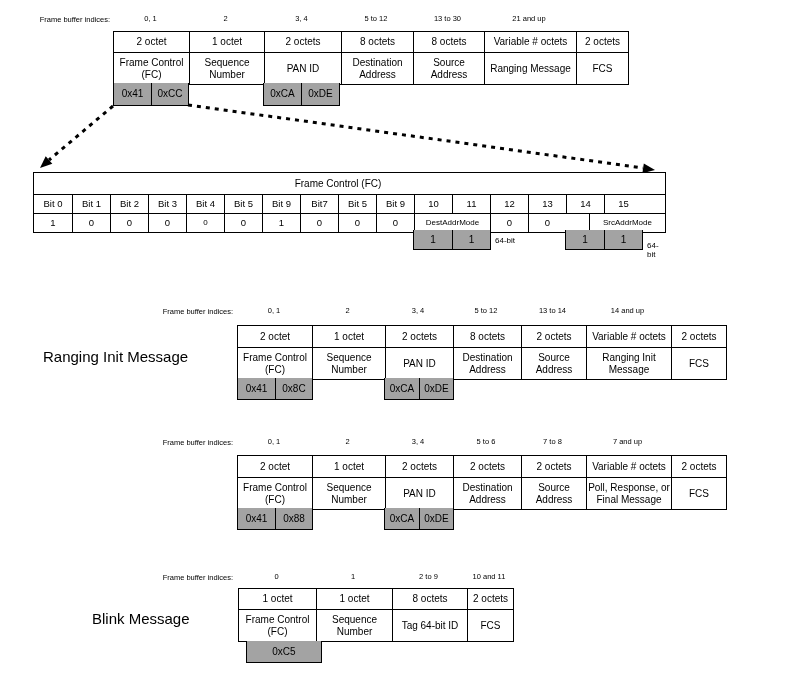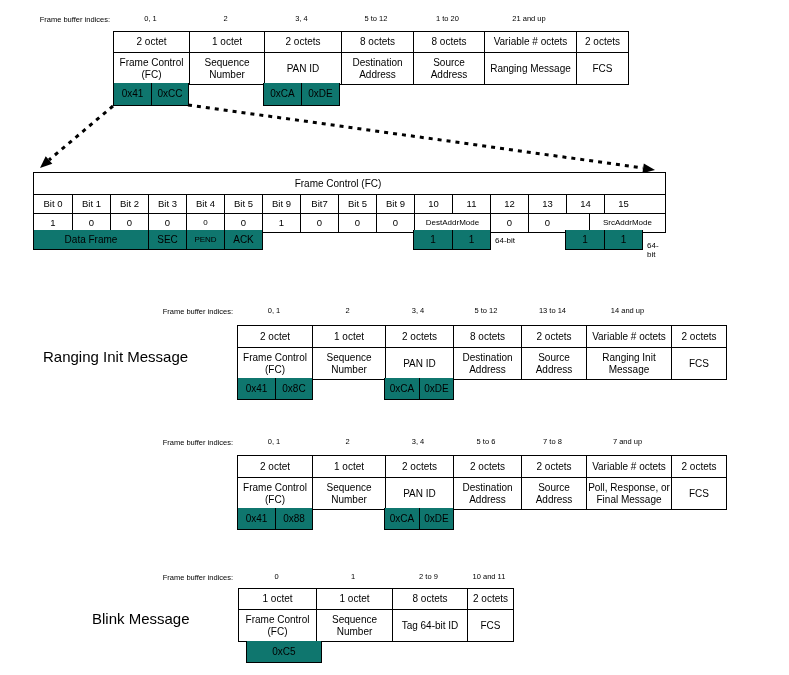--- a/index.html
+++ b/index.html
@@ -6,21 +6,21 @@
   #canvas{position:relative;width:789px;height:675px;background:#fff;
     font-family:"Liberation Sans", sans-serif;color:#000;overflow:hidden;}
   .abs{position:absolute;}
   .t{border:1.5px solid #000;display:inline-block;font-size:10px;background:#fff;}
   .r{display:flex;}
   .r + .r{border-top:1px solid #000;}
   .c{box-sizing:border-box;display:flex;align-items:center;justify-content:center;
      text-align:center;border-left:1px solid #000;line-height:1.18;padding:0 1px;}
   .c:first-child{border-left:none;text-align:center;}
   .hg{position:absolute;border:1.5px solid #000;border-top:none;display:flex;
-      font-size:10px;background:#0f766e;}
+      font-size:10px;background:#a3a3a3;}
   .hg .c{height:100%;}
   .ix{position:absolute;display:flex;font-size:7.5px;}
   .ix .c{border:none;padding:0;}
   .ixlabel{position:absolute;font-size:7.5px;text-align:right;}
   .biglabel{position:absolute;font-size:15px;white-space:nowrap;}
   .fs8{font-size:8px;}
   .fs95{font-size:9.5px;}
   .note{position:absolute;font-size:8px;}
   svg{position:absolute;left:0;top:0;pointer-events:none;}
 </style>
@@ -29,21 +29,21 @@
 
 <div id="canvas">
 
   <div class="ixlabel" style="left:30px;top:15px;width:80px;">Frame buffer indices:</div>
 
   <div class="ix" style="left:113px;top:13px;height:12px;">
     <div class="c" style="width:75px;">0, 1</div>
     <div class="c" style="width:75px;">2</div>
     <div class="c" style="width:77px;">3, 4</div>
     <div class="c" style="width:72px;">5 to 12</div>
-    <div class="c" style="width:71px;">1 to 20</div>
+    <div class="c" style="width:71px;">13 to 30</div>
     <div class="c" style="width:92px;">21 and up</div>
     <div class="c" style="width:52px;"></div>
   </div>
 
   <div class="t abs" style="left:113px;top:31px;">
     <div class="r" style="height:20px;">
       <div class="c" style="width:75px;">2 octet</div>
       <div class="c" style="width:75px;">1 octet</div>
       <div class="c" style="width:77px;">2 octets</div>
       <div class="c" style="width:72px;">8 octets</div>
@@ -111,26 +111,20 @@
         <div class="c" style="width:38px;">1</div>
         <div class="c" style="width:38px;">0</div>
         <div class="c" style="width:38px;">0</div>
         <div class="c" style="width:38px;">0</div>
         <div class="c fs8" style="width:76px;">DestAddrMode</div>
         <div class="c" style="width:38px;">0</div>
         <div class="c" style="width:38px;">0</div>
         <div class="c fs8" style="width:76px;margin-left:23px;">SrcAddrMode</div>
       </div>
     </div>
-    <div class="hg" style="left:0px;top:58px;height:19px;">
-      <div class="c" style="width:114px;">Data Frame</div>
-      <div class="c" style="width:38px;">SEC</div>
-      <div class="c fs8" style="width:38px;">PEND</div>
-      <div class="c" style="width:38px;">ACK</div>
-    </div>
     <div class="hg" style="left:380px;top:58px;height:19px;">
       <div class="c" style="width:38px;">1</div>
       <div class="c" style="width:38px;">1</div>
     </div>
     <div class="hg" style="left:532px;top:58px;height:19px;">
       <div class="c" style="width:38px;">1</div>
       <div class="c" style="width:38px;">1</div>
     </div>
     <div class="note" style="left:462px;top:64px;">64-bit</div>
     <div class="note" style="left:614px;top:69px;">64-bit</div>

